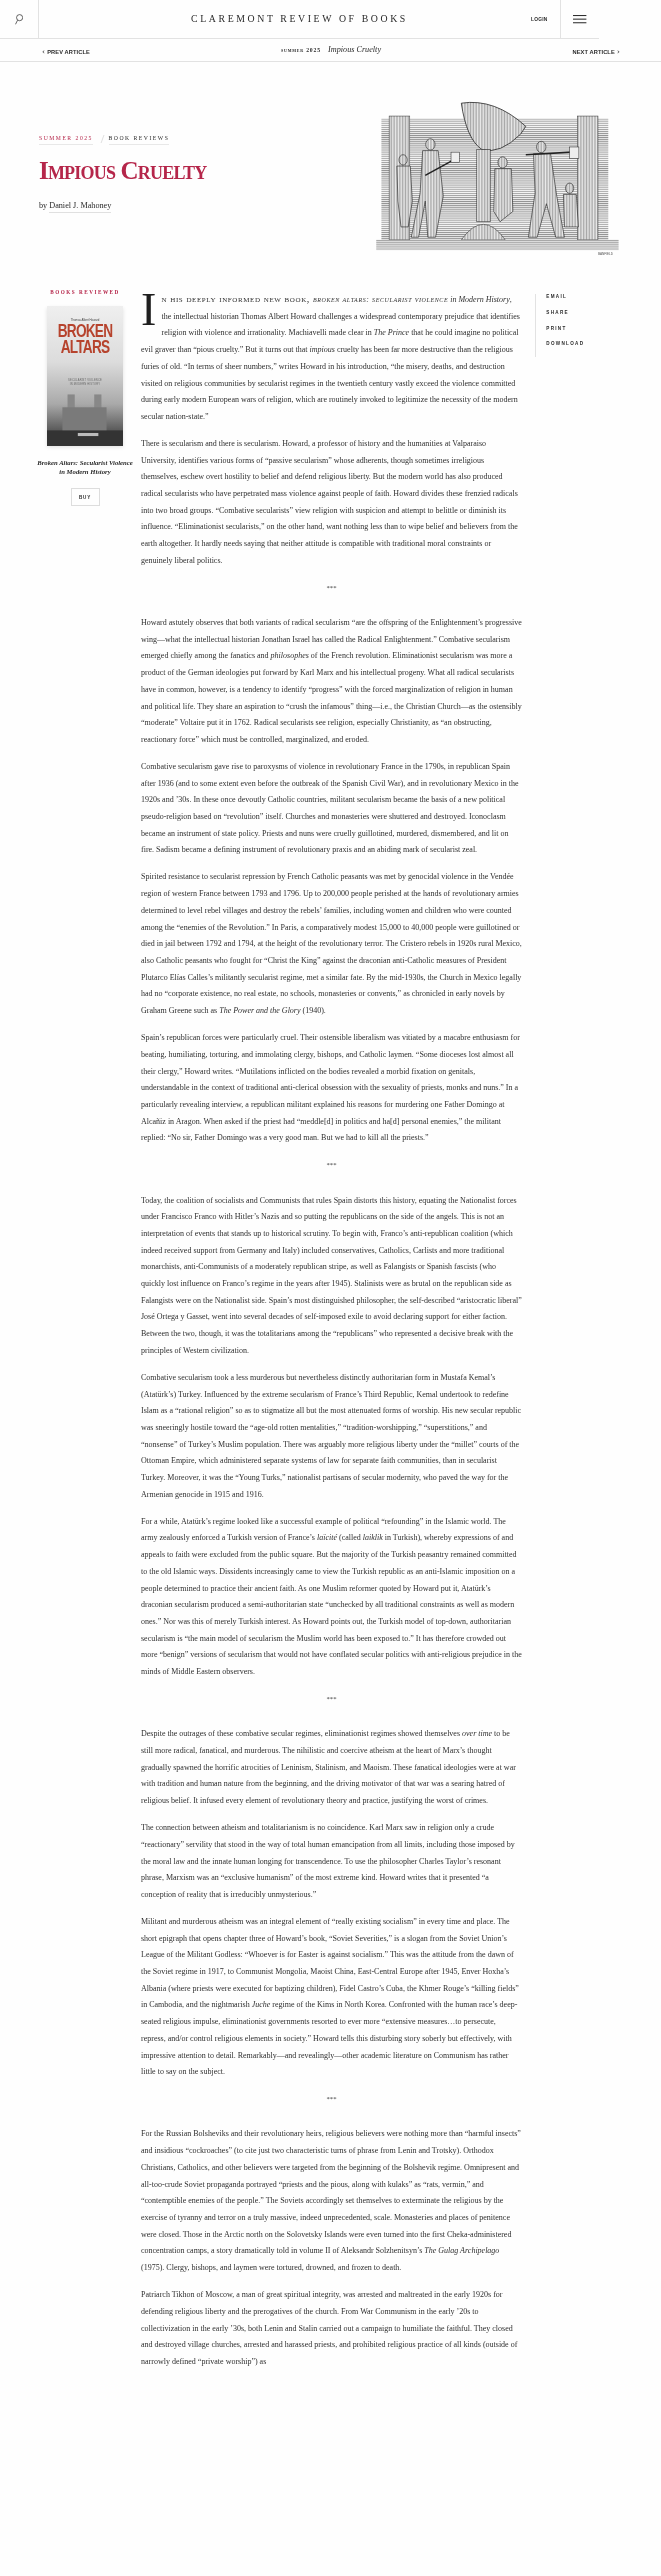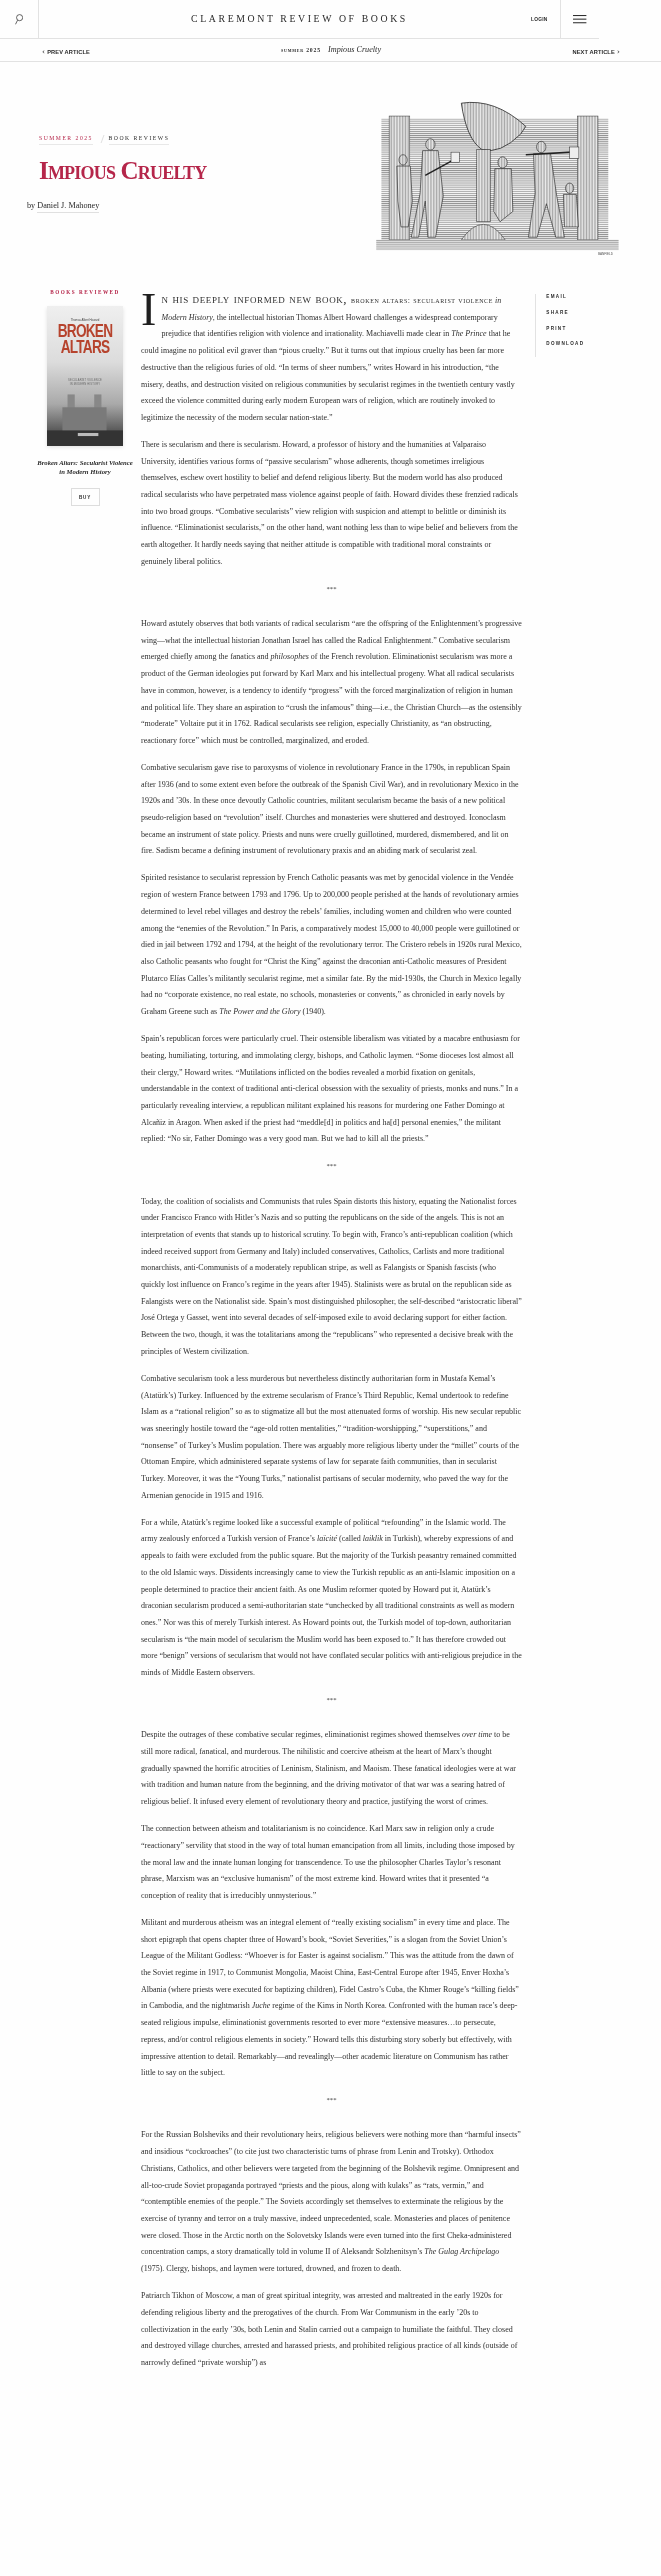--- a/index.html
+++ b/index.html
@@ -21,21 +21,21 @@
   .navbar .center { position: absolute; left: 0; right: 0; top: 6.2px; text-align: center; }
   .navbar .issue { font-size: 5.7px; letter-spacing: 0.8px; font-weight: bold; color: #2a2a2a; font-variant: small-caps; text-transform: lowercase; }
   .navbar .short-title { font-style: italic; font-size: 8.2px; margin-left: 5.2px; color: #2a2a2a; }
 
   
   .hero-meta { position: absolute; left: 39px; top: 135px; font-size: 5.7px; letter-spacing: 1.5px; }
   .hero-meta .issue-tag { color: #b5264a; padding-bottom: 2.1px; border-bottom: 0.5px solid #e8e8e8; display: inline-block; }
   .hero-meta .slash { display: inline-block; width: 5.2px; height: 8.2px; margin: 0 5.2px; border-right: 0.5px solid #e0e0e0; transform: skewX(-20deg); vertical-align: middle; }
   .hero-meta .section-tag { color: #2a2a2a; padding-bottom: 2.1px; border-bottom: 0.5px solid #e8e8e8; display: inline-block; }
   .hero-title { position: absolute; left: 39px; top: 158px; font-size: 25px; color: #b5264a; font-variant: small-caps; letter-spacing: -0.8px; line-height: 1; font-family: "Liberation Serif", serif; }
-  .hero-byline { position: absolute; left: 27px; top: 201px; font-size: 8.2px; color: #2a2a2a; }
+  .hero-byline { position: absolute; left: 39px; top: 201px; font-size: 8.2px; color: #2a2a2a; }
   .hero-byline .author-name { border-bottom: 0.5px solid #e0e0e0; padding-bottom: 2.1px; }
 
   .hero-illustration { position: absolute; left: 371px; top: 98px; width: 258px; height: 165px; }
 
   
   .sidebar { position: absolute; left: 36px; top: 289px; width: 98px; text-align: center; }
   .sidebar .label { font-size: 5.2px; letter-spacing: 1.5px; color: #b5264a; font-weight: bold; }
   .sidebar .cover { margin: 11.3px auto 0; width: 76px; height: 140px; position: relative; overflow: hidden; background: linear-gradient(180deg, #efefef 0%, #dcdcdc 40%, #a9a9a9 70%, #4d4d4d 92%, #3a3a3a 100%); box-shadow: 0 2.1px 4.1px rgba(0,0,0,0.12); padding-left: 17px; }
   .sidebar .cover .c-author { position: absolute; top: 11.3px; left: 0; right: 0; font-family: "Liberation Sans", sans-serif; font-size: 2.8px; color: #444; }
   .sidebar .cover .c-title { position: absolute; top: 16.5px; left: 0; right: 0; font-family: "Liberation Sans", sans-serif; font-weight: bold; font-size: 17.5px; line-height: 0.92; color: #b6432d; letter-spacing: -1px; transform: scaleX(0.78); }
@@ -44,22 +44,22 @@
   .sidebar .buy { display: inline-block; margin-top: 11.3px; width: 29px; height: 18.5px; line-height: 17.5px; border: 0.5px solid #ddd; font-family: "Liberation Sans", sans-serif; font-size: 4.6px; font-weight: bold; letter-spacing: 0.8px; color: #2a2a2a; }
 
   
   .tools { position: absolute; left: 535px; top: 294px; border-left: 0.5px solid #e2e2e2; padding-left: 10.3px; }
   .tools div { font-family: "Liberation Sans", sans-serif; font-size: 4.6px; font-weight: bold; letter-spacing: 1.3px; color: #2a2a2a; margin-bottom: 10.8px; }
 
   
   .body { position: absolute; left: 141px; top: 291px; width: 381px; font-size: 8px; line-height: 16.7px; color: #2f2f2f; }
   .body p { margin-bottom: 10.3px; }
   .body .dropcap { float: left; font-size: 46px; line-height: 36px; margin: 1px 5.2px 0 0; color: #1f1f1f; font-family: "Liberation Serif", serif; }
-  .body .lead-caps { font-variant: small-caps; text-transform: lowercase; letter-spacing: 0.6px; font-size: 13px; }
-  .body .lead-caps-it { font-variant: small-caps; text-transform: lowercase; letter-spacing: 0.6px; }
+  .body .lead-caps { font-variant: small-caps; text-transform: lowercase; letter-spacing: 0.6px; font-size: 10px; }
+  .body .lead-caps-it { font-style: italic; font-variant: small-caps; text-transform: lowercase; letter-spacing: 0.6px; }
   .body em { font-style: italic; }
   .body .sep { text-align: center; font-size: 6.7px; margin: 4.1px 0 18.5px; letter-spacing: 0; }
 </style>
 </head>
 <body>
 
 <header class="topbar">
   <div class="search-cell">
     <svg width="8.2" height="12.4" viewBox="0 0 16 24">
       <circle cx="9" cy="9" r="6" fill="none" stroke="#2a2a2a" stroke-width="1.4"></circle>

